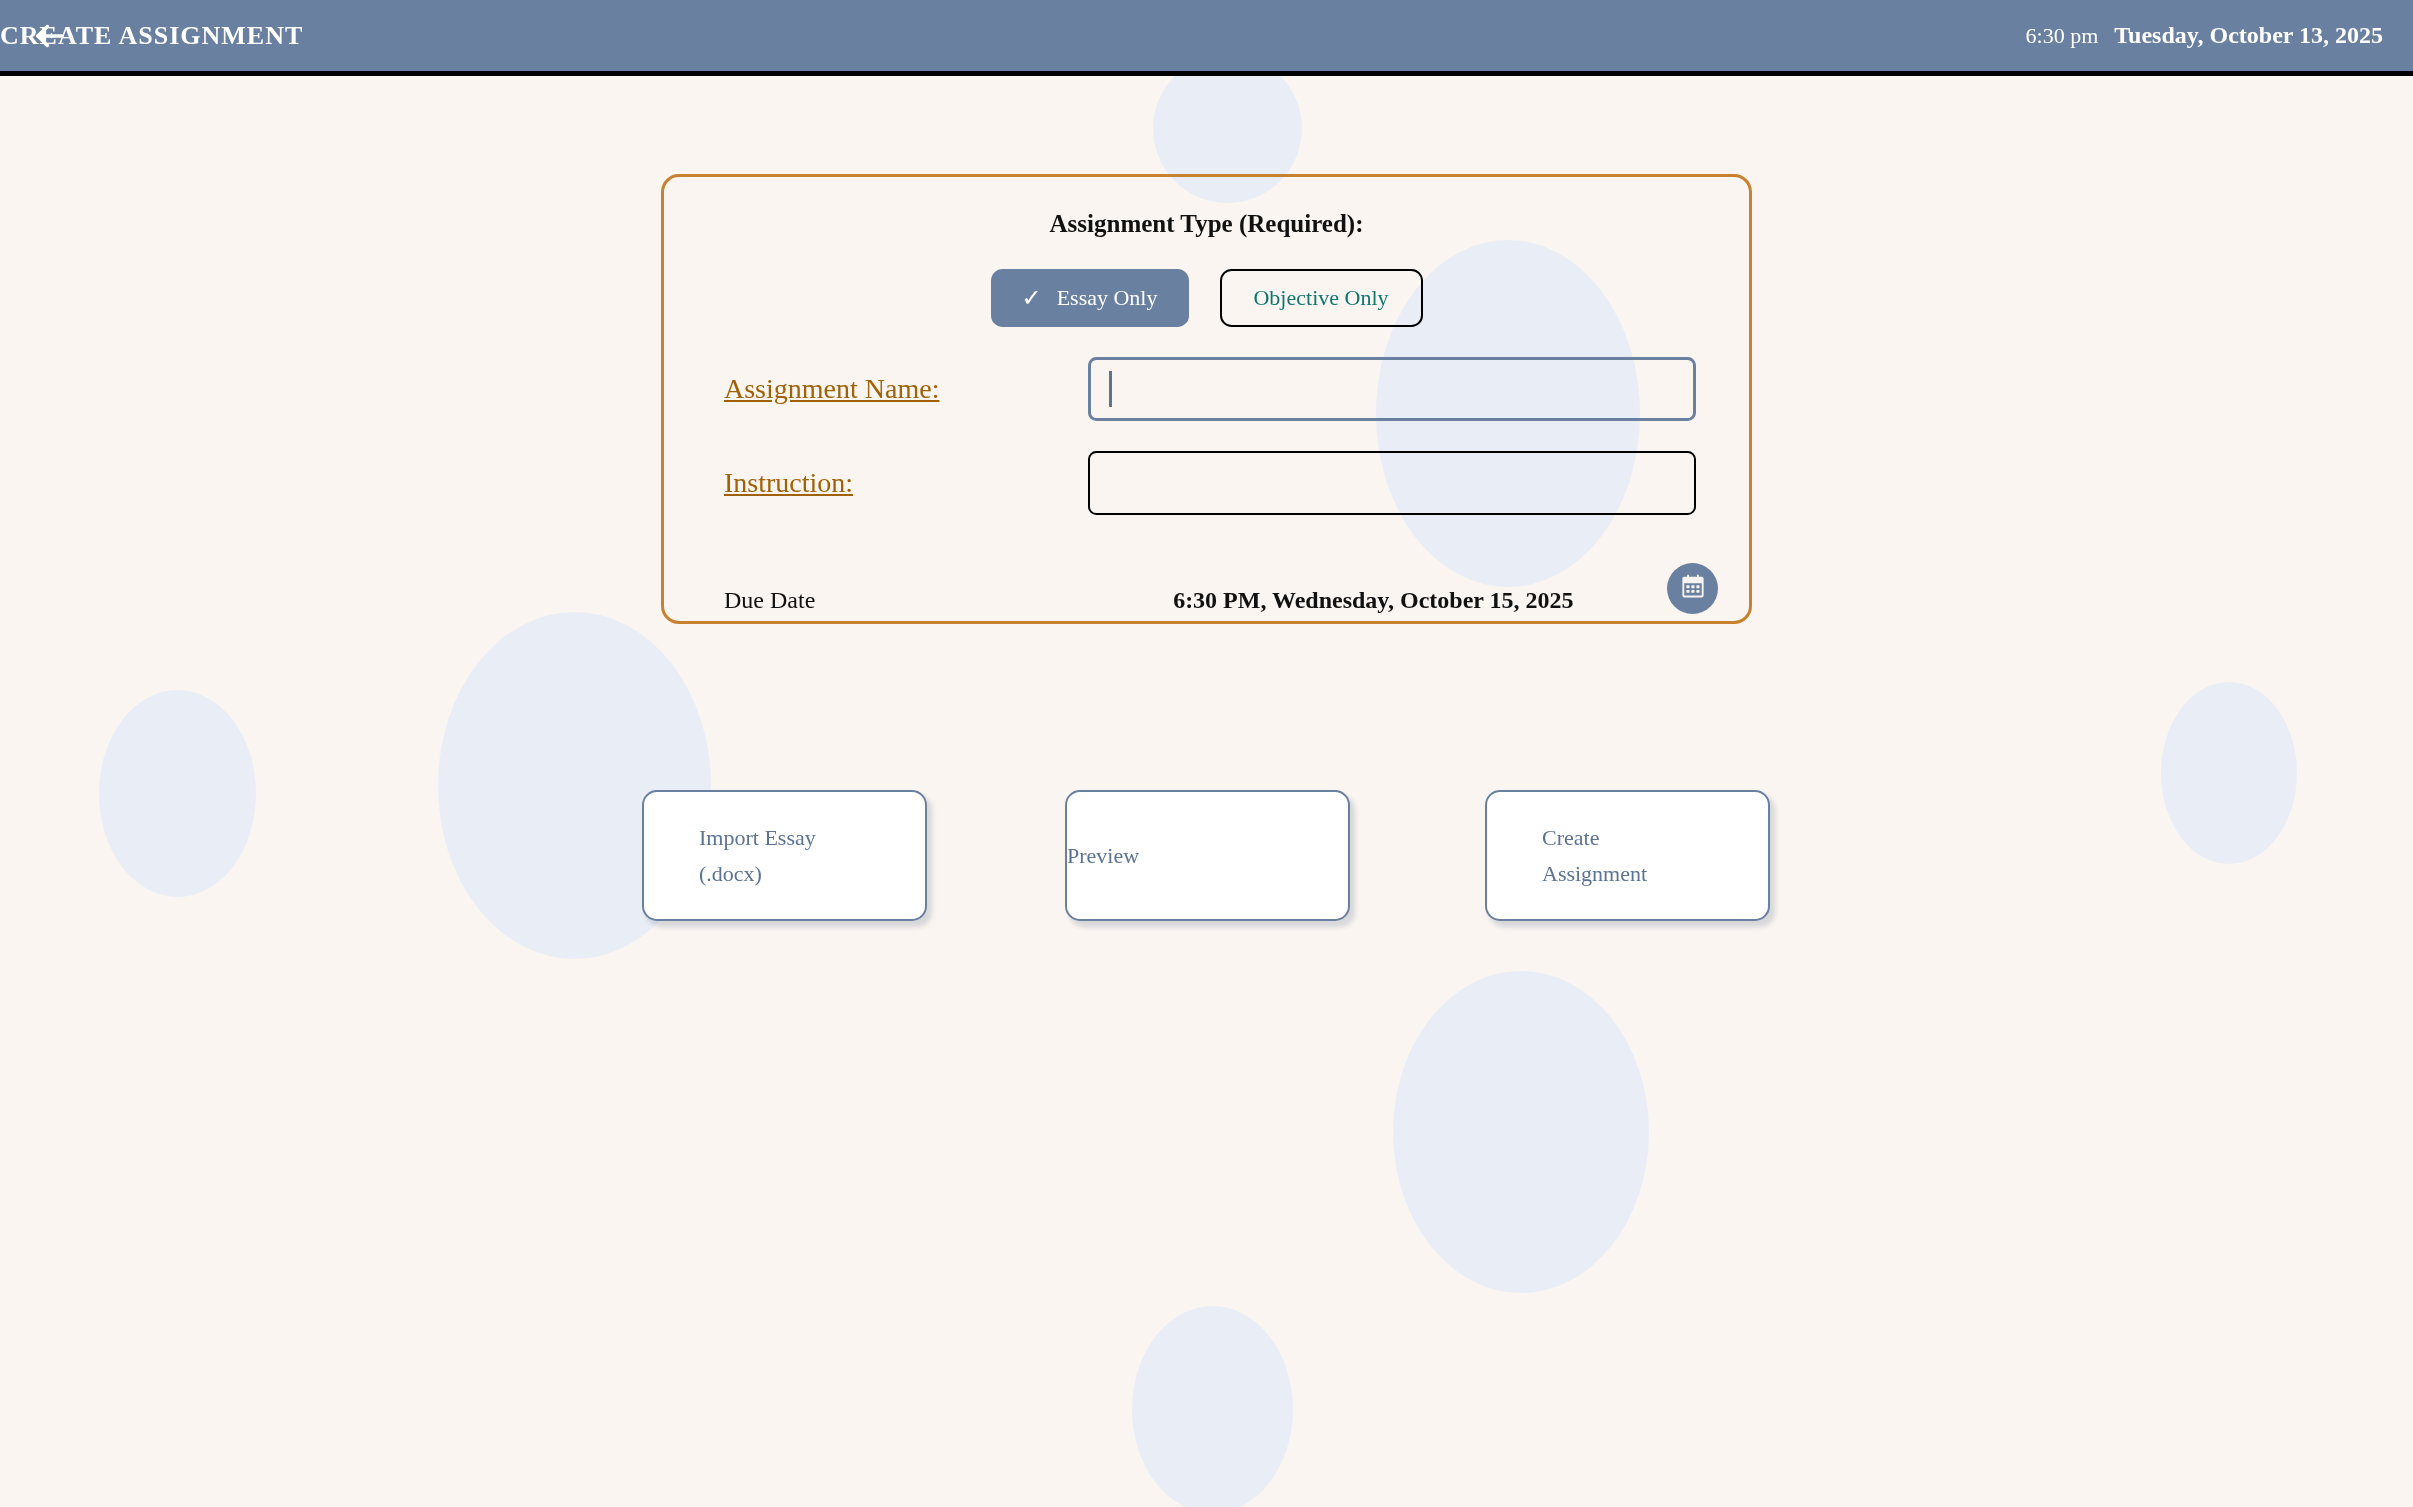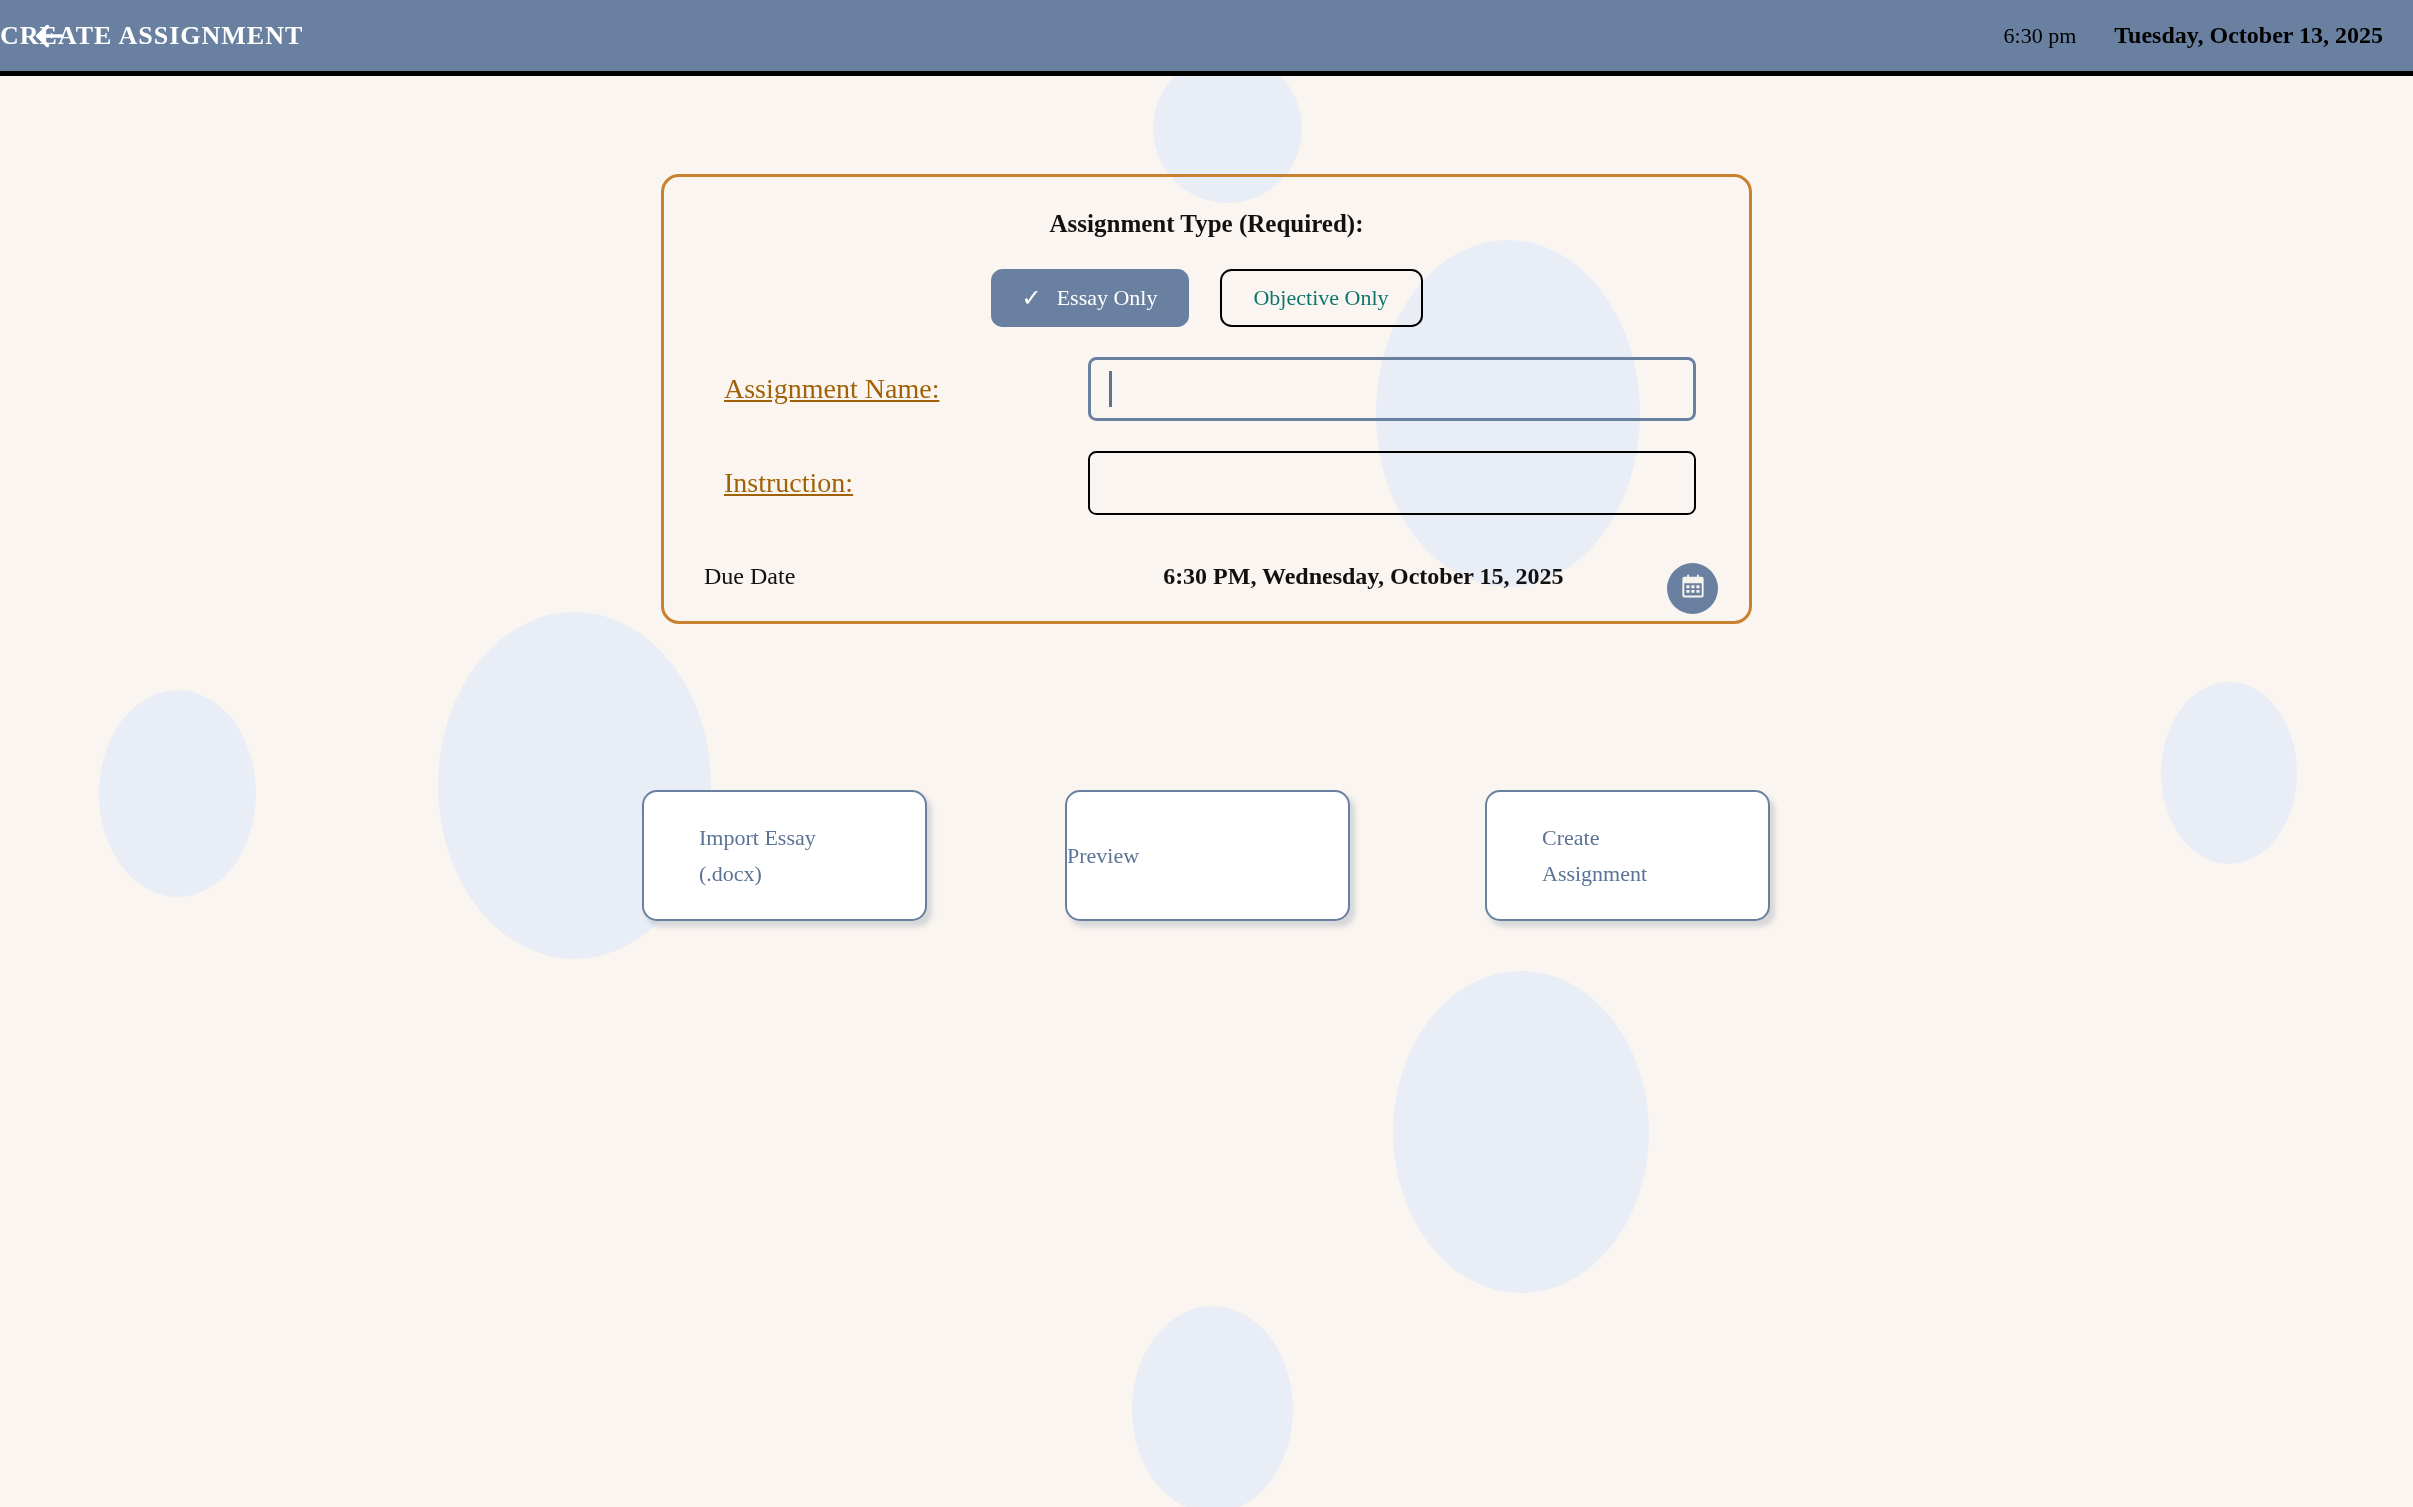--- a/index.html
+++ b/index.html
@@ -68,22 +68,22 @@
     font-size: 26px;
     font-weight: 700;
     letter-spacing: 1px;
     pointer-events: none;
   }
 
   .appbar-right {
     margin-left: auto;
     display: flex;
     align-items: baseline;
-    gap: 38px;
-    color: #000000;
+    gap: 16px;
+    color: #ffffff;
     z-index: 4;
     justify-content: flex-end;
   }
   .appbar-time { font-size: 22px; }
   .appbar-date { font-size: 24px; font-weight: 700; }
 
   
   .stage {
     position: relative;
     z-index: 2;
@@ -179,23 +179,23 @@
   }
   .caret {
     width: 2.5px;
     height: 36px;
     background: #5b7394;
   }
 
   
   .due-row {
     display: flex;
-    align-items: flex-start;
+    align-items: flex-end;
     margin-top: 48px;
-    padding-left: 40px;
+    padding-left: 60px;
   }
   .due-label {
     font-size: 24px;
     color: #111111;
     width: 364px;
     flex: 0 0 auto;
   }
   .due-value {
     font-size: 24px;
     color: #111111;

